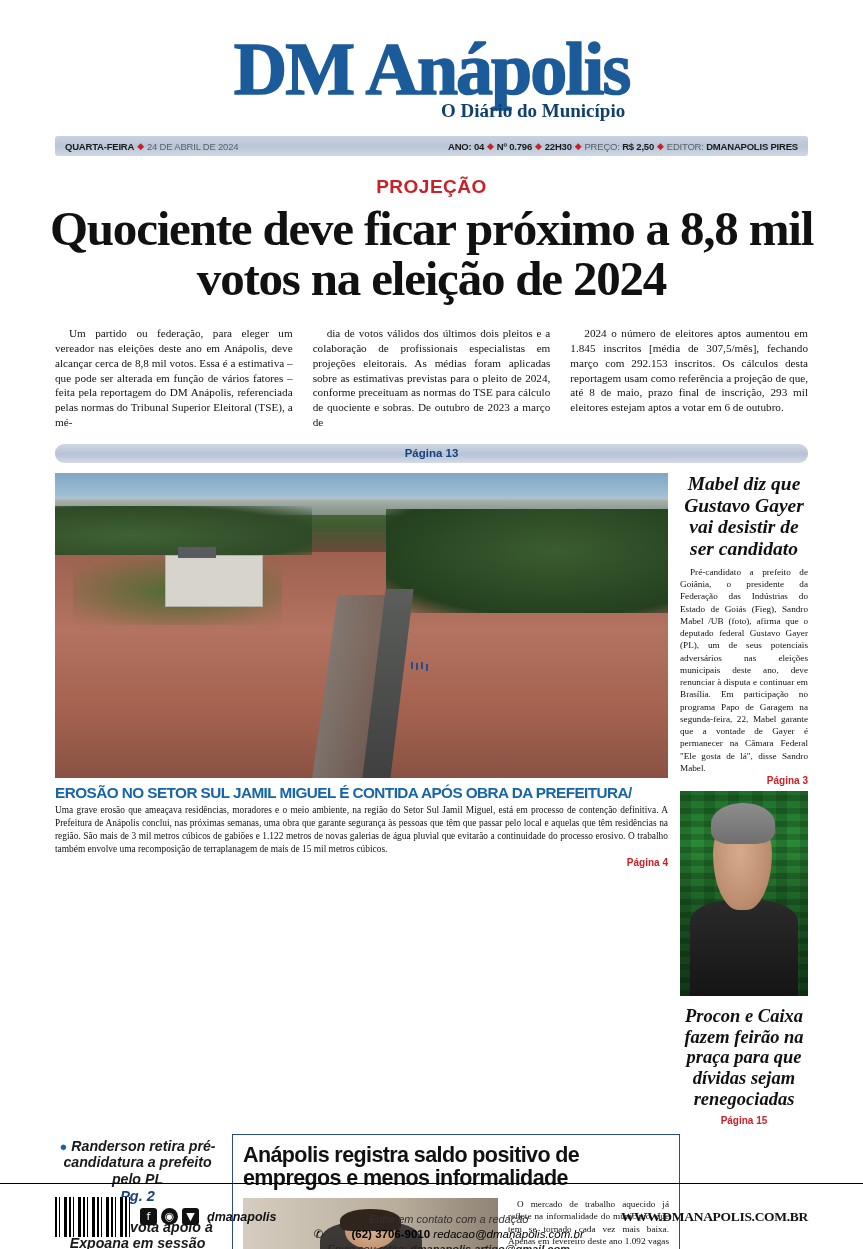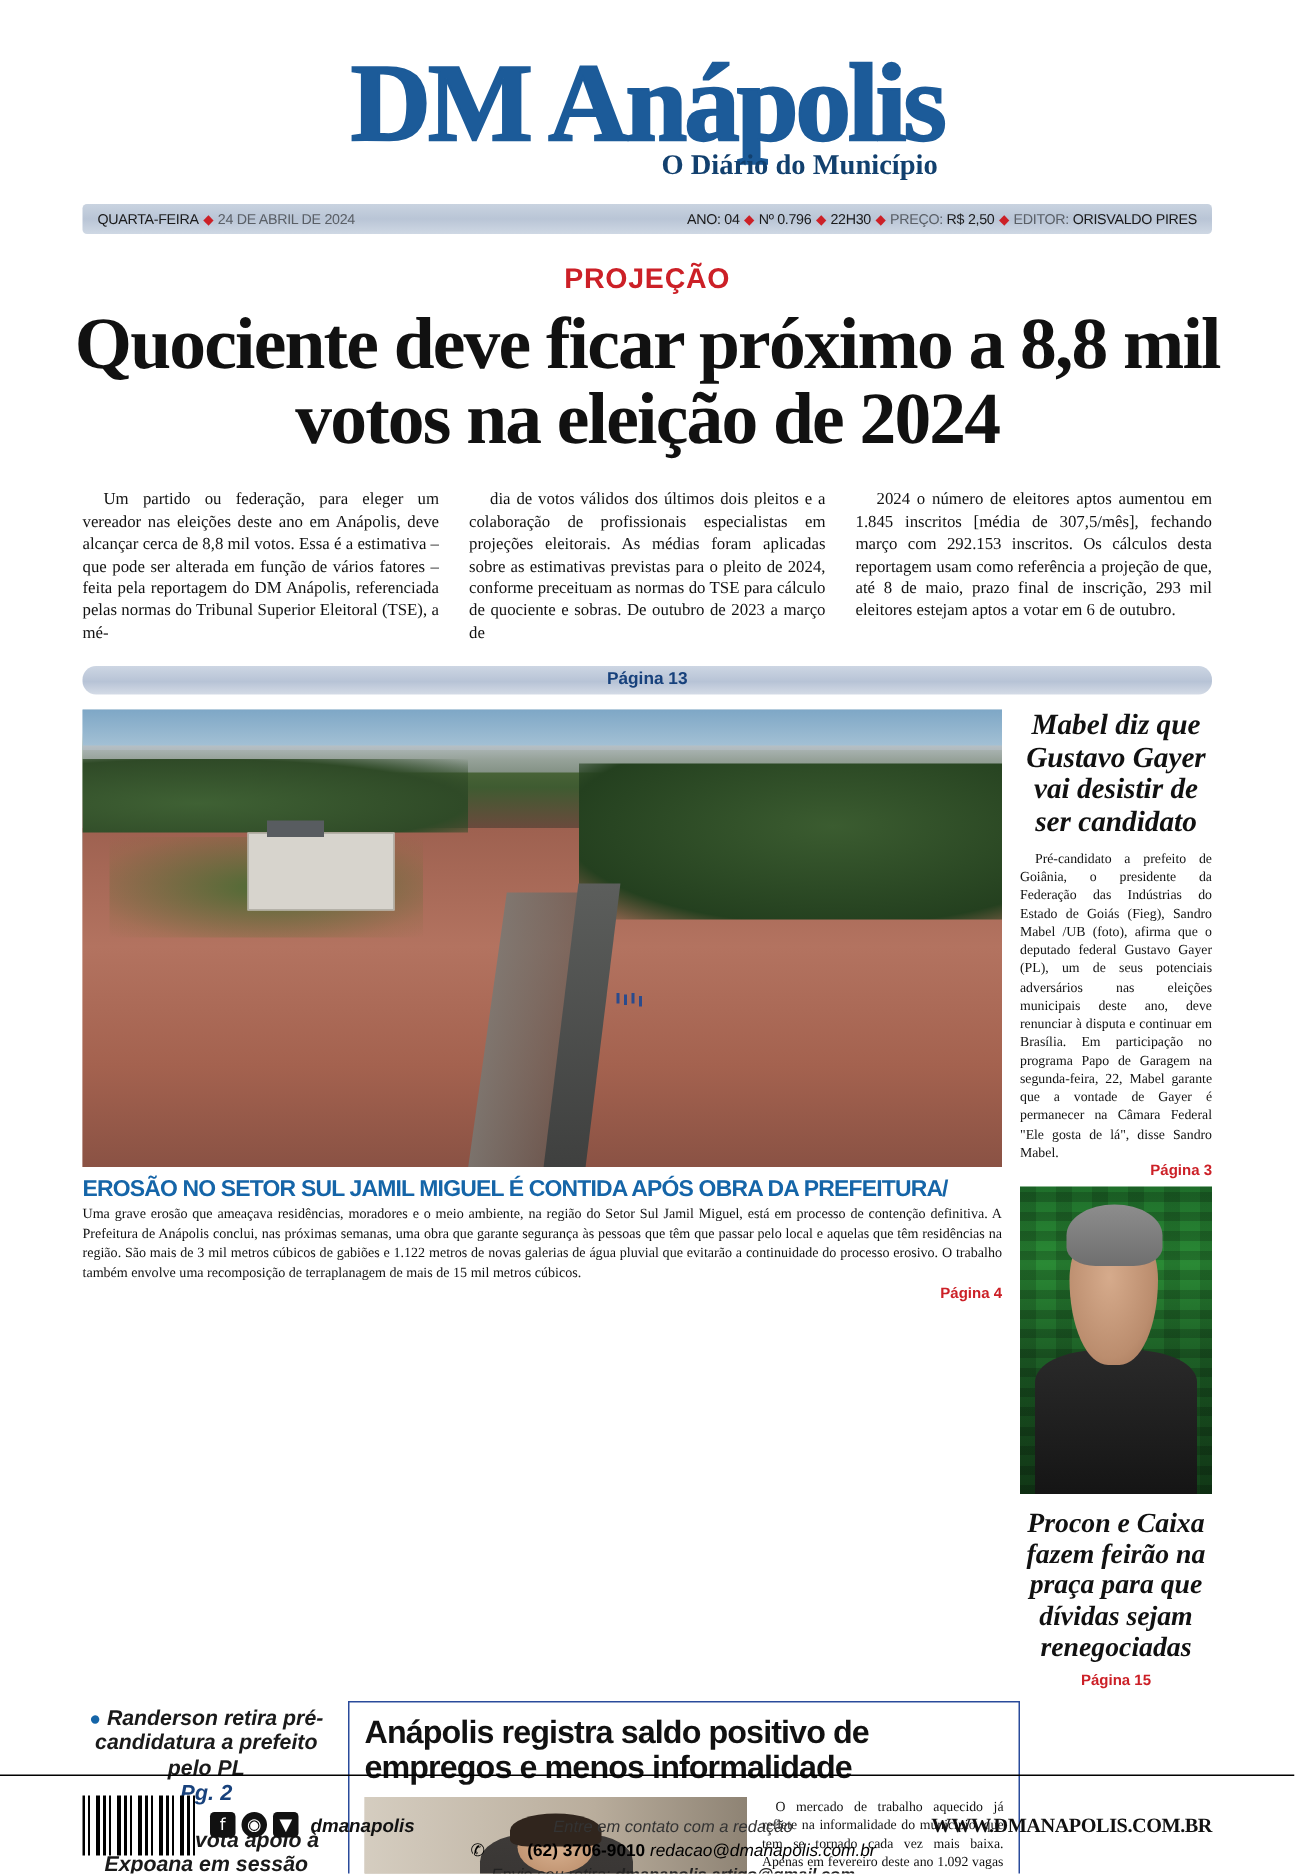--- a/index.html
+++ b/index.html
@@ -39,21 +39,21 @@
     height: 20px;
     background: linear-gradient(to bottom, #c9d3e0 0%, #b9c5d6 50%, #cfd8e4 100%);
     border-radius: 3px;
     display: flex; align-items: center; justify-content: space-between;
     padding: 0 10px;
     font-family: "Liberation Sans", sans-serif;
     font-size: 9.5px;
     color: #5a5f66;
     letter-spacing: -0.2px;
   }
-  .infobar .b { font-weight: 400; color: #1a1a1a; }
+  .infobar .b { font-weight: 700; color: #1a1a1a; }
   .diamond { color: #cc2027; font-size: 9px; margin: 0 3px; }
   .infoleft, .inforight { display:flex; align-items:center; white-space:nowrap; }
 
   
   .kicker {
     text-align: center; margin-top: 20px;
     font-family: "Liberation Sans", sans-serif;
     font-weight: 700; font-size: 19px; color: #cc2027;
     letter-spacing: 0.5px;
   }
@@ -271,21 +271,21 @@
       <span class="b">Nº 0.796</span>
       <span class="diamond">◆</span>
       <span class="b">22H30</span>
       <span class="diamond">◆</span>
       <span>PREÇO:</span>
       <span>&nbsp;</span>
       <span class="b">R$ 2,50</span>
       <span class="diamond">◆</span>
       <span>EDITOR:</span>
       <span>&nbsp;</span>
-      <span class="b">ORISVALDO PIRES</span>
+      <span class="b">DMANAPOLIS PIRES</span>
     </div>
   </div>
 
   <div class="kicker">PROJEÇÃO</div>
   <div class="headline">Quociente deve ficar próximo a 8,8 mil votos na eleição de 2024</div>
 
   <div class="lead">
     <p>Um partido ou federação, para eleger um vereador nas eleições deste ano em Anápolis, deve alcançar cerca de 8,8 mil votos. Essa é a estimativa – que pode ser alterada em função de vários fatores – feita pela reportagem do DM Anápolis, referenciada pelas normas do Tribunal Superior Eleitoral (TSE), a mé-</p>
     <p>dia de votos válidos dos últimos dois pleitos e a colaboração de profissionais especialistas em projeções eleitorais. As médias foram aplicadas sobre as estimativas previstas para o pleito de 2024, conforme preceituam as normas do TSE para cálculo de quociente e sobras. De outubro de 2023 a março de</p>
     <p>2024 o número de eleitores aptos aumentou em 1.845 inscritos [média de 307,5/mês], fechando março com 292.153 inscritos. Os cálculos desta reportagem usam como referência a projeção de que, até 8 de maio, prazo final de inscrição, 293 mil eleitores estejam aptos a votar em 6 de outubro.</p>

